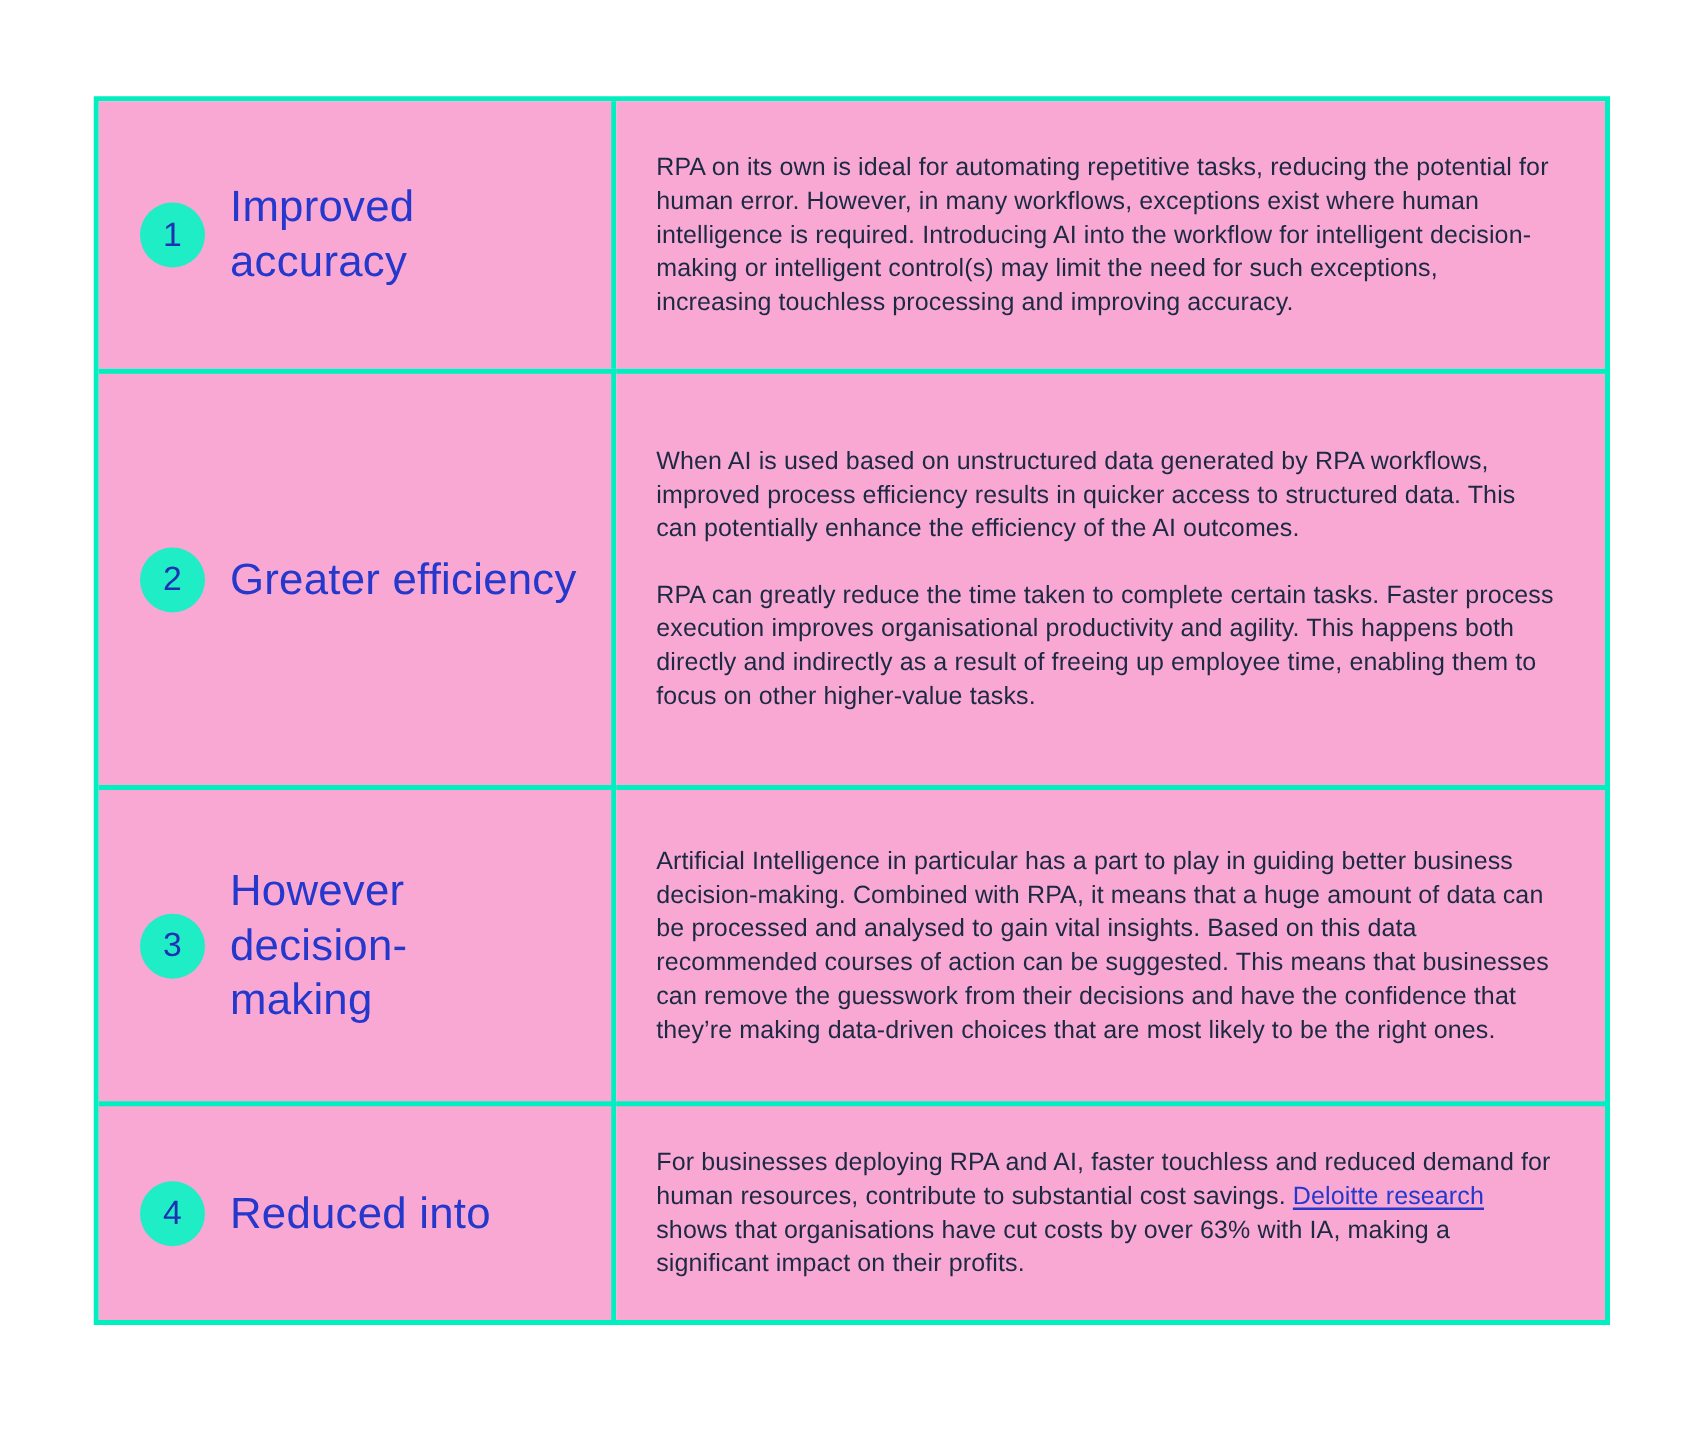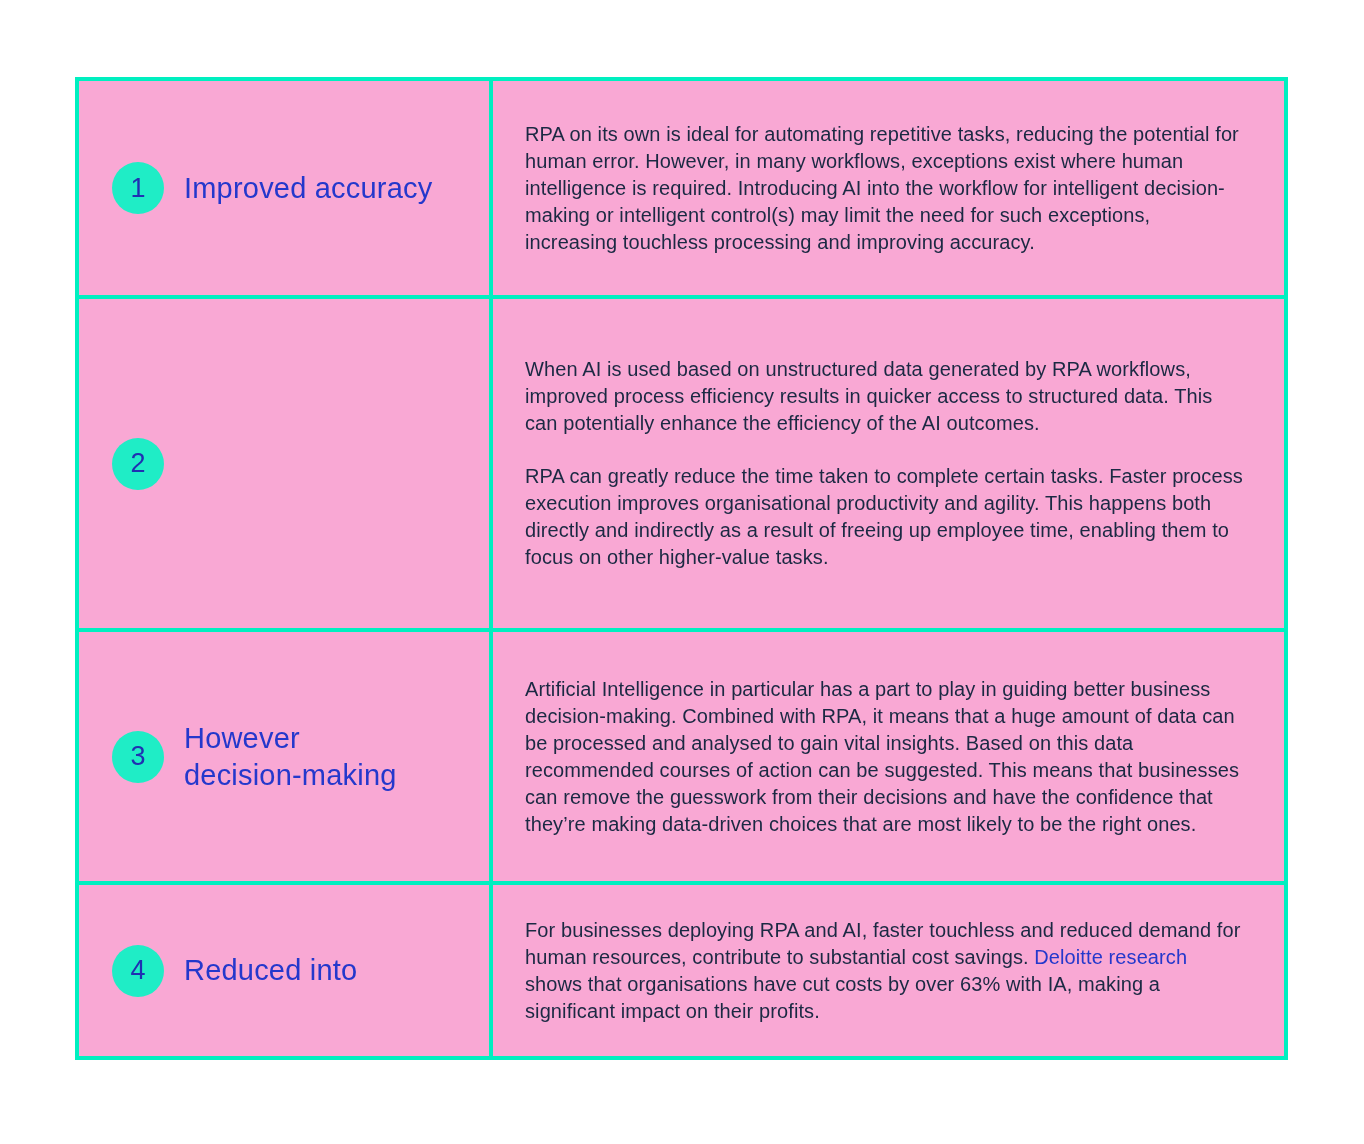--- a/index.html
+++ b/index.html
@@ -40,41 +40,42 @@
   .badge {
     width: 52px; height: 52px;
     border-radius: 50%;
     background: var(--badge);
     color: var(--number-blue);
     display: flex; align-items: center; justify-content: center;
     font-size: 27px;
     flex-shrink: 0;
   }
   .benefit-title {
-    font-size: 29px;
+    font-size: 35px;
     color: var(--heading-blue);
     line-height: 1.25;
     letter-spacing: 0.2px;
   }
   .row-3 .benefit-title { max-width: 228px; }
   .cell.right {
     display: flex;
     flex-direction: column;
     justify-content: center;
     padding: 22px 38px 22px 32px;
   }
   .cell.right p {
     font-size: 20px;
     line-height: 27px;
     color: var(--body-navy);
     letter-spacing: 0.1px;
   }
   .cell.right p + p { margin-top: 26px; }
   a.doc-link {
     color: var(--link-blue);
+    text-decoration: underline;
     text-underline-offset: 3px;
     cursor: pointer;
   }
 </style>
 </head>
 <body>
 
 <div class="page">
   <div class="benefits-table">
 
@@ -88,20 +89,21 @@
       <div class="cell right">
         <p>RPA on its own is ideal for automating repetitive tasks, reducing the potential for human error. However, in many workflows, exceptions exist where human intelligence is required. Introducing AI into the workflow for intelligent decision-making or intelligent control(s) may limit the need for such exceptions, increasing touchless processing and improving accuracy.</p>
       </div>
     </div>
 
     <div class="row row-2">
       <div class="cell left">
         <div class="badge">
           <span>2</span>
         </div>
+        <div class="benefit-title">Greater efficiency</div>
       </div>
       <div class="cell right">
         <p>When AI is used based on unstructured data generated by RPA workflows, improved process efficiency results in quicker access to structured data. This can potentially enhance the efficiency of the AI outcomes.</p>
         <p>RPA can greatly reduce the time taken to complete certain tasks. Faster process execution improves organisational productivity and agility. This happens both directly and indirectly as a result of freeing up employee time, enabling them to focus on other higher-value tasks.</p>
       </div>
     </div>
 
     <div class="row row-3">
       <div class="cell left">
         <div class="badge">

